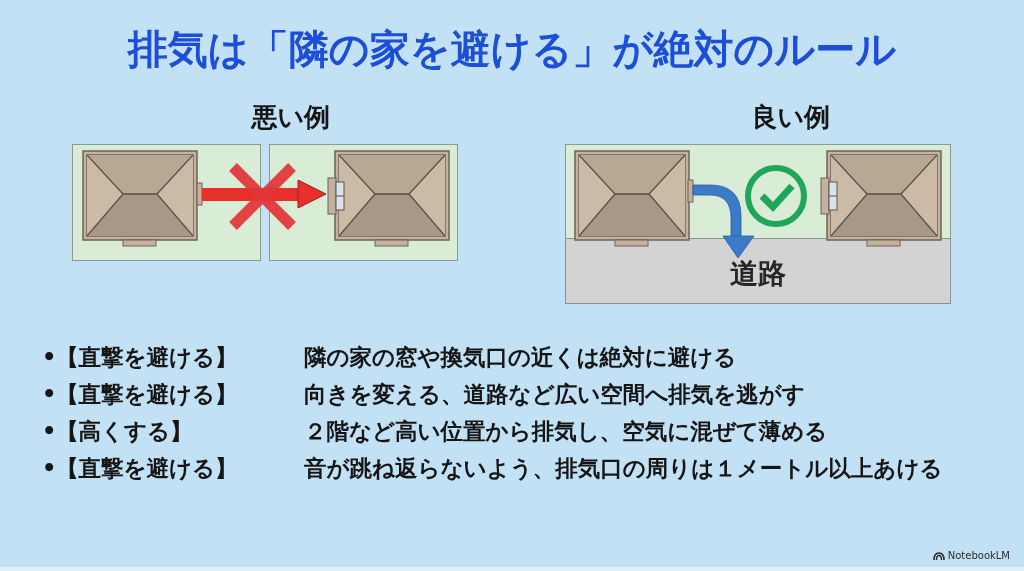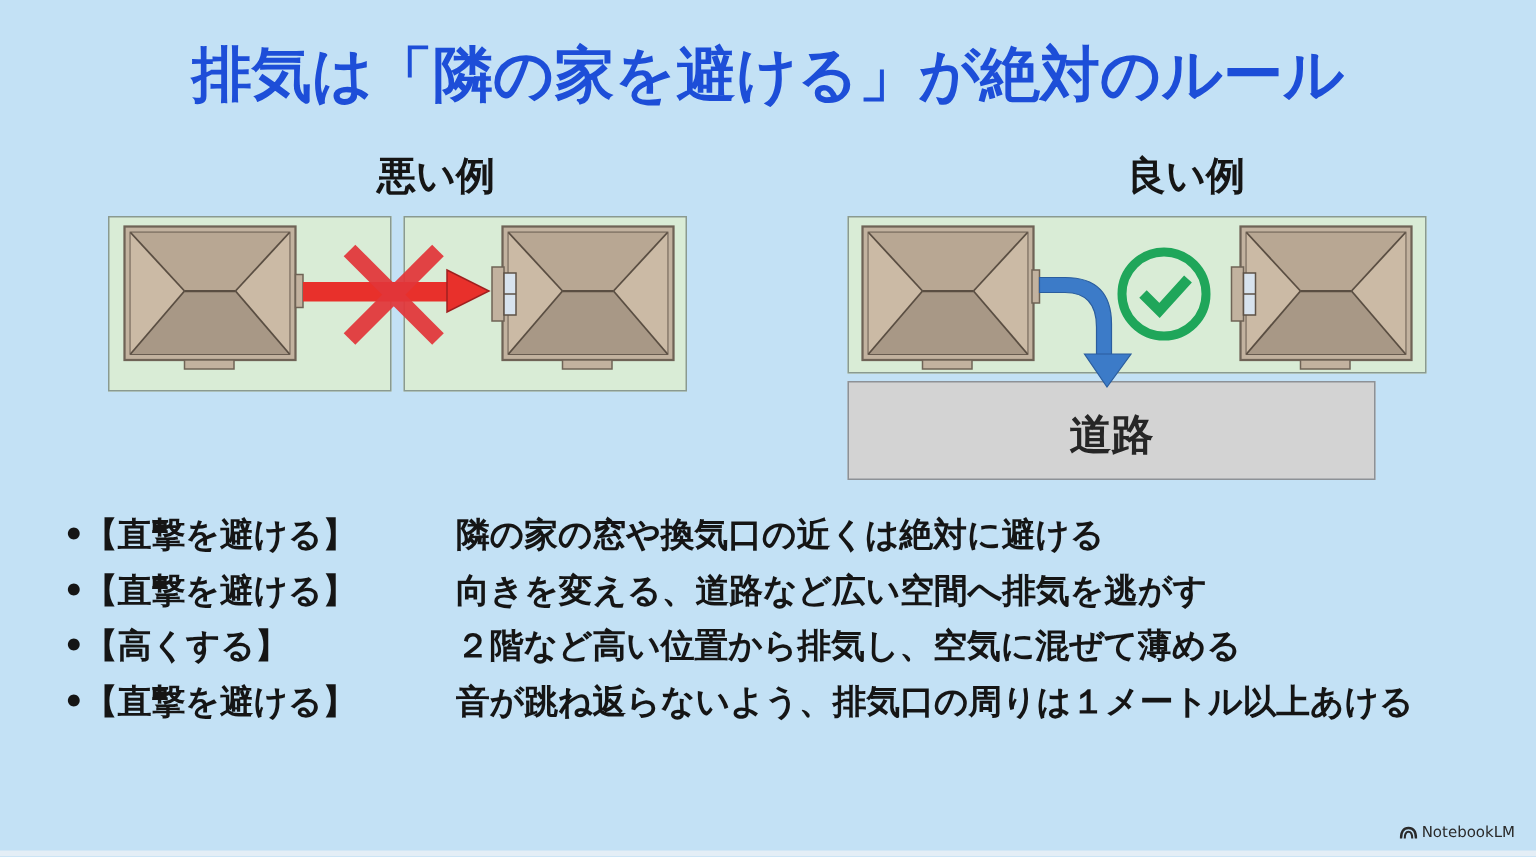--- a/index.html
+++ b/index.html
@@ -44,39 +44,39 @@
   .bullet {
     display: flex; align-items: flex-start; height: 37px; line-height: 34px;
   }
   .bullet .dot { width: 14px; flex: none; text-align: center; }
   .bullet .tag { flex: none; width: 248px; white-space: nowrap; }
   .bullet .text { flex: 1; white-space: nowrap; }
   .bullet.two-line { height: 76px; }
   .bullet.two-line .text { white-space: normal; width: 690px; line-height: 38px; margin-top: -2px; }
   .watermark {
     position: absolute; right: 14px; bottom: 10px;
-    font-size: 10px; color: #2a2a2a; display: flex; align-items: flex-start; gap: 3px;
+    font-size: 10px; color: #2a2a2a; display: flex; align-items: center; gap: 3px;
   }
 </style>
 </head>
 <body>
 
 <div>
 
   <div class="title">排気は「隣の家を避ける」が絶対のルール</div>
 
   <div class="panel-label" style="left:190px; top:100px; width:140px;">悪い例</div>
 
   <div class="panel-label" style="left:690px; top:100px; width:140px;">良い例</div>
 
   <div class="lot" style="left:72px; top:144px; width:189px; height:117px;"></div>
   <div class="lot" style="left:269px; top:144px; width:189px; height:117px;"></div>
   <div class="lot" style="left:565px; top:144px; width:386px; height:105px;"></div>
 
-  <div class="road" style="left:565px; top:254px; width:352px; height:66px;">
+  <div class="road" style="left:565px; top:238px; width:386px; height:66px;">
     <span class="road-label" style="margin-top:6px;">道路</span>
   </div>
 
   <svg class="diagram-svg" width="1024" height="571">
     <defs>
       <g id="house">
 
         <rect x="0" y="0" width="114" height="89" fill="#c2b29f" stroke="#6f6356" stroke-width="1.5"></rect>
 
         <rect x="4" y="4" width="106" height="81" fill="#bcab97" stroke="#5e5246" stroke-width="1.2"></rect>

